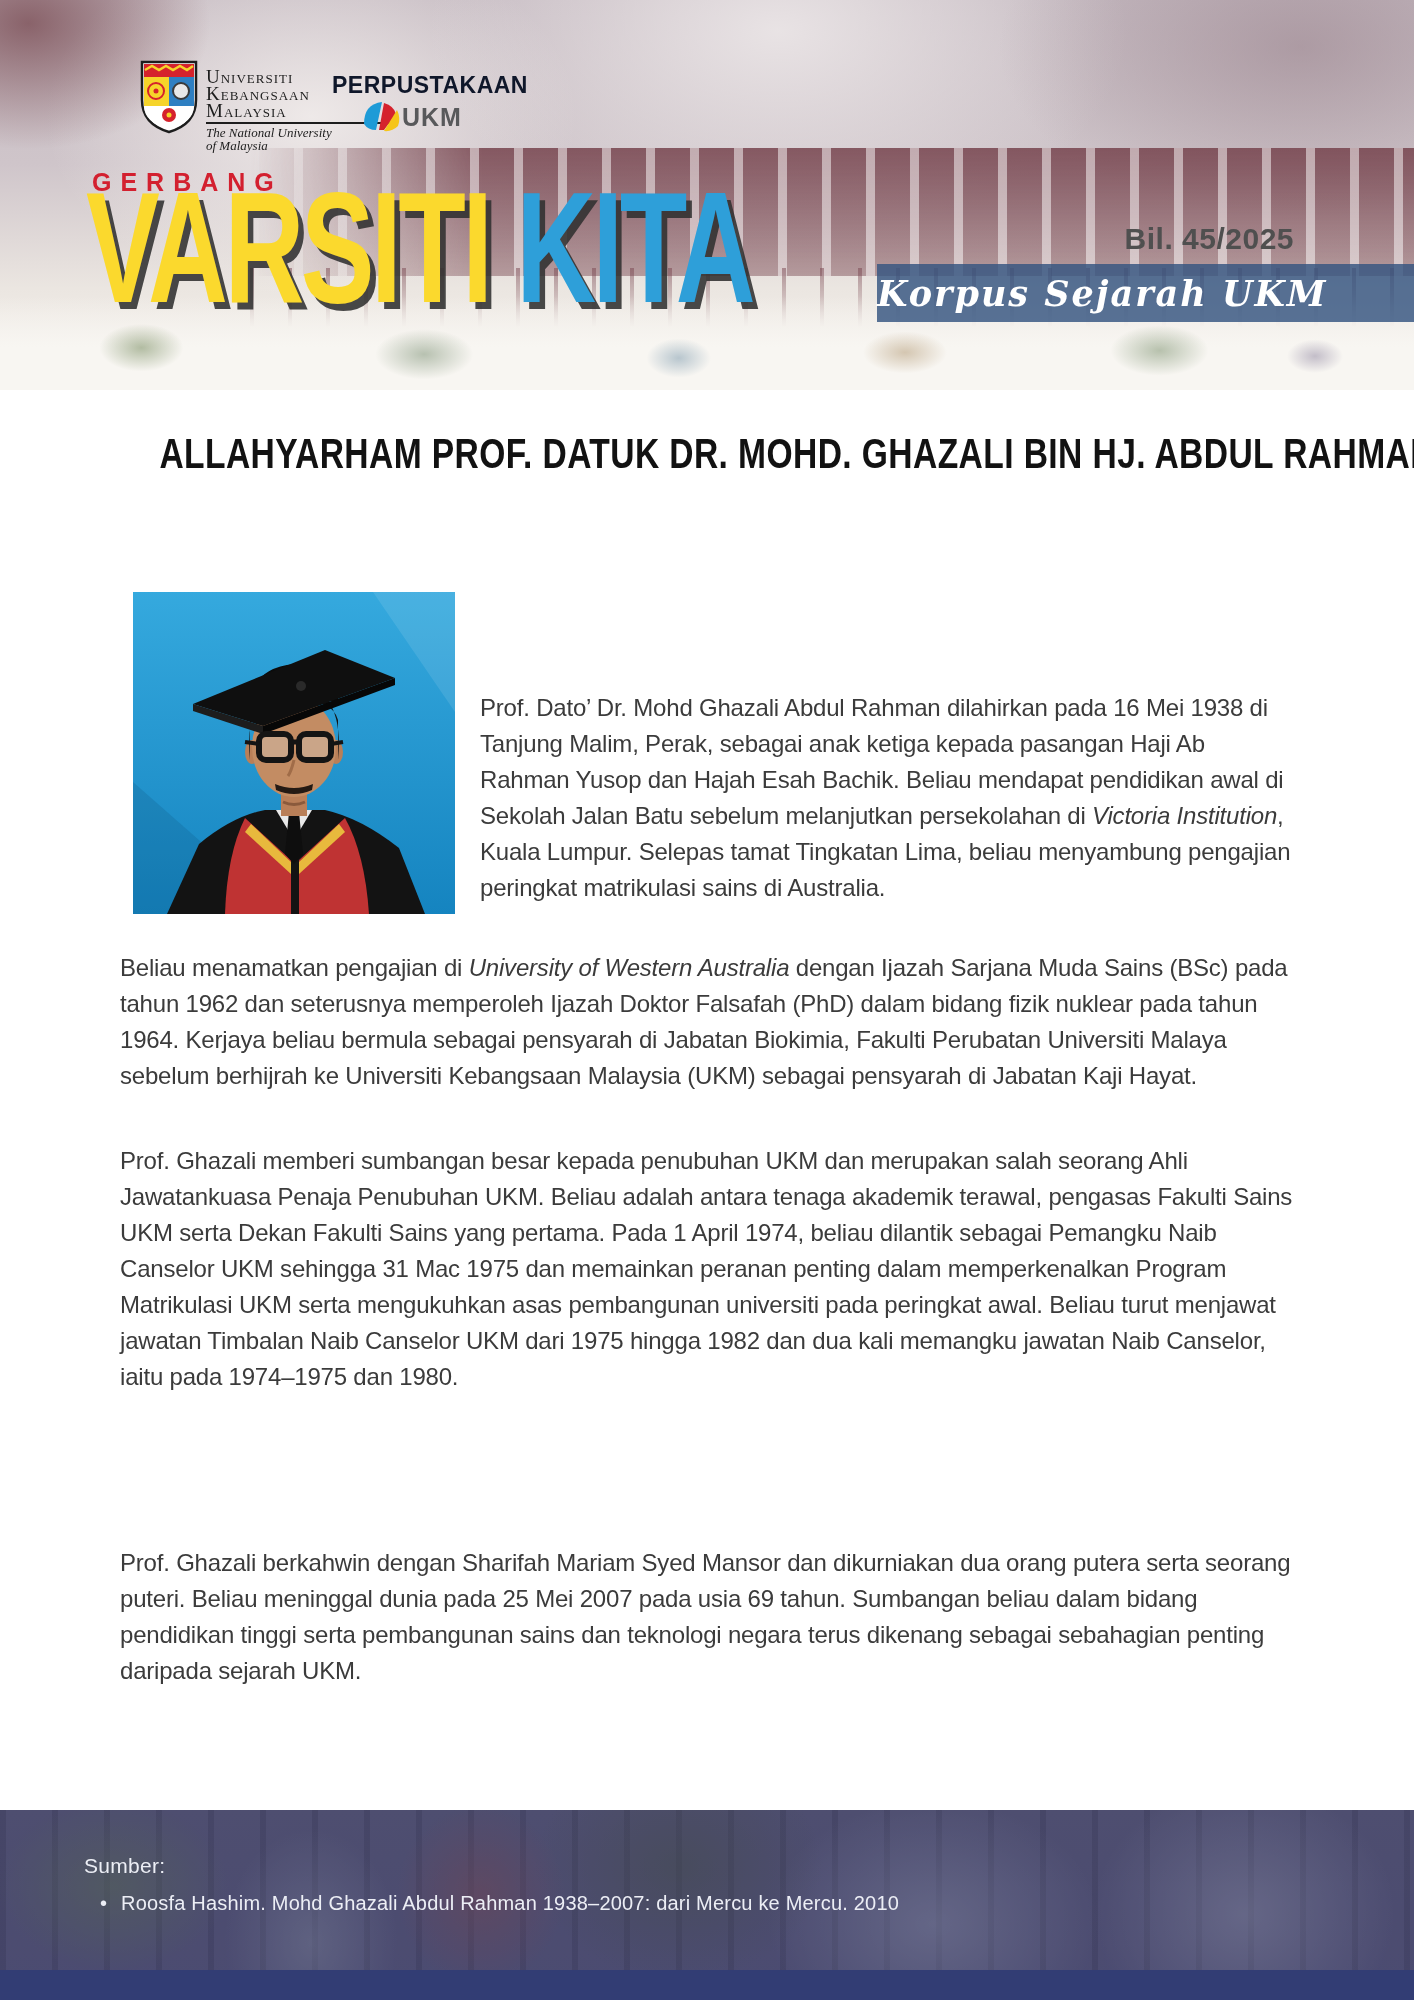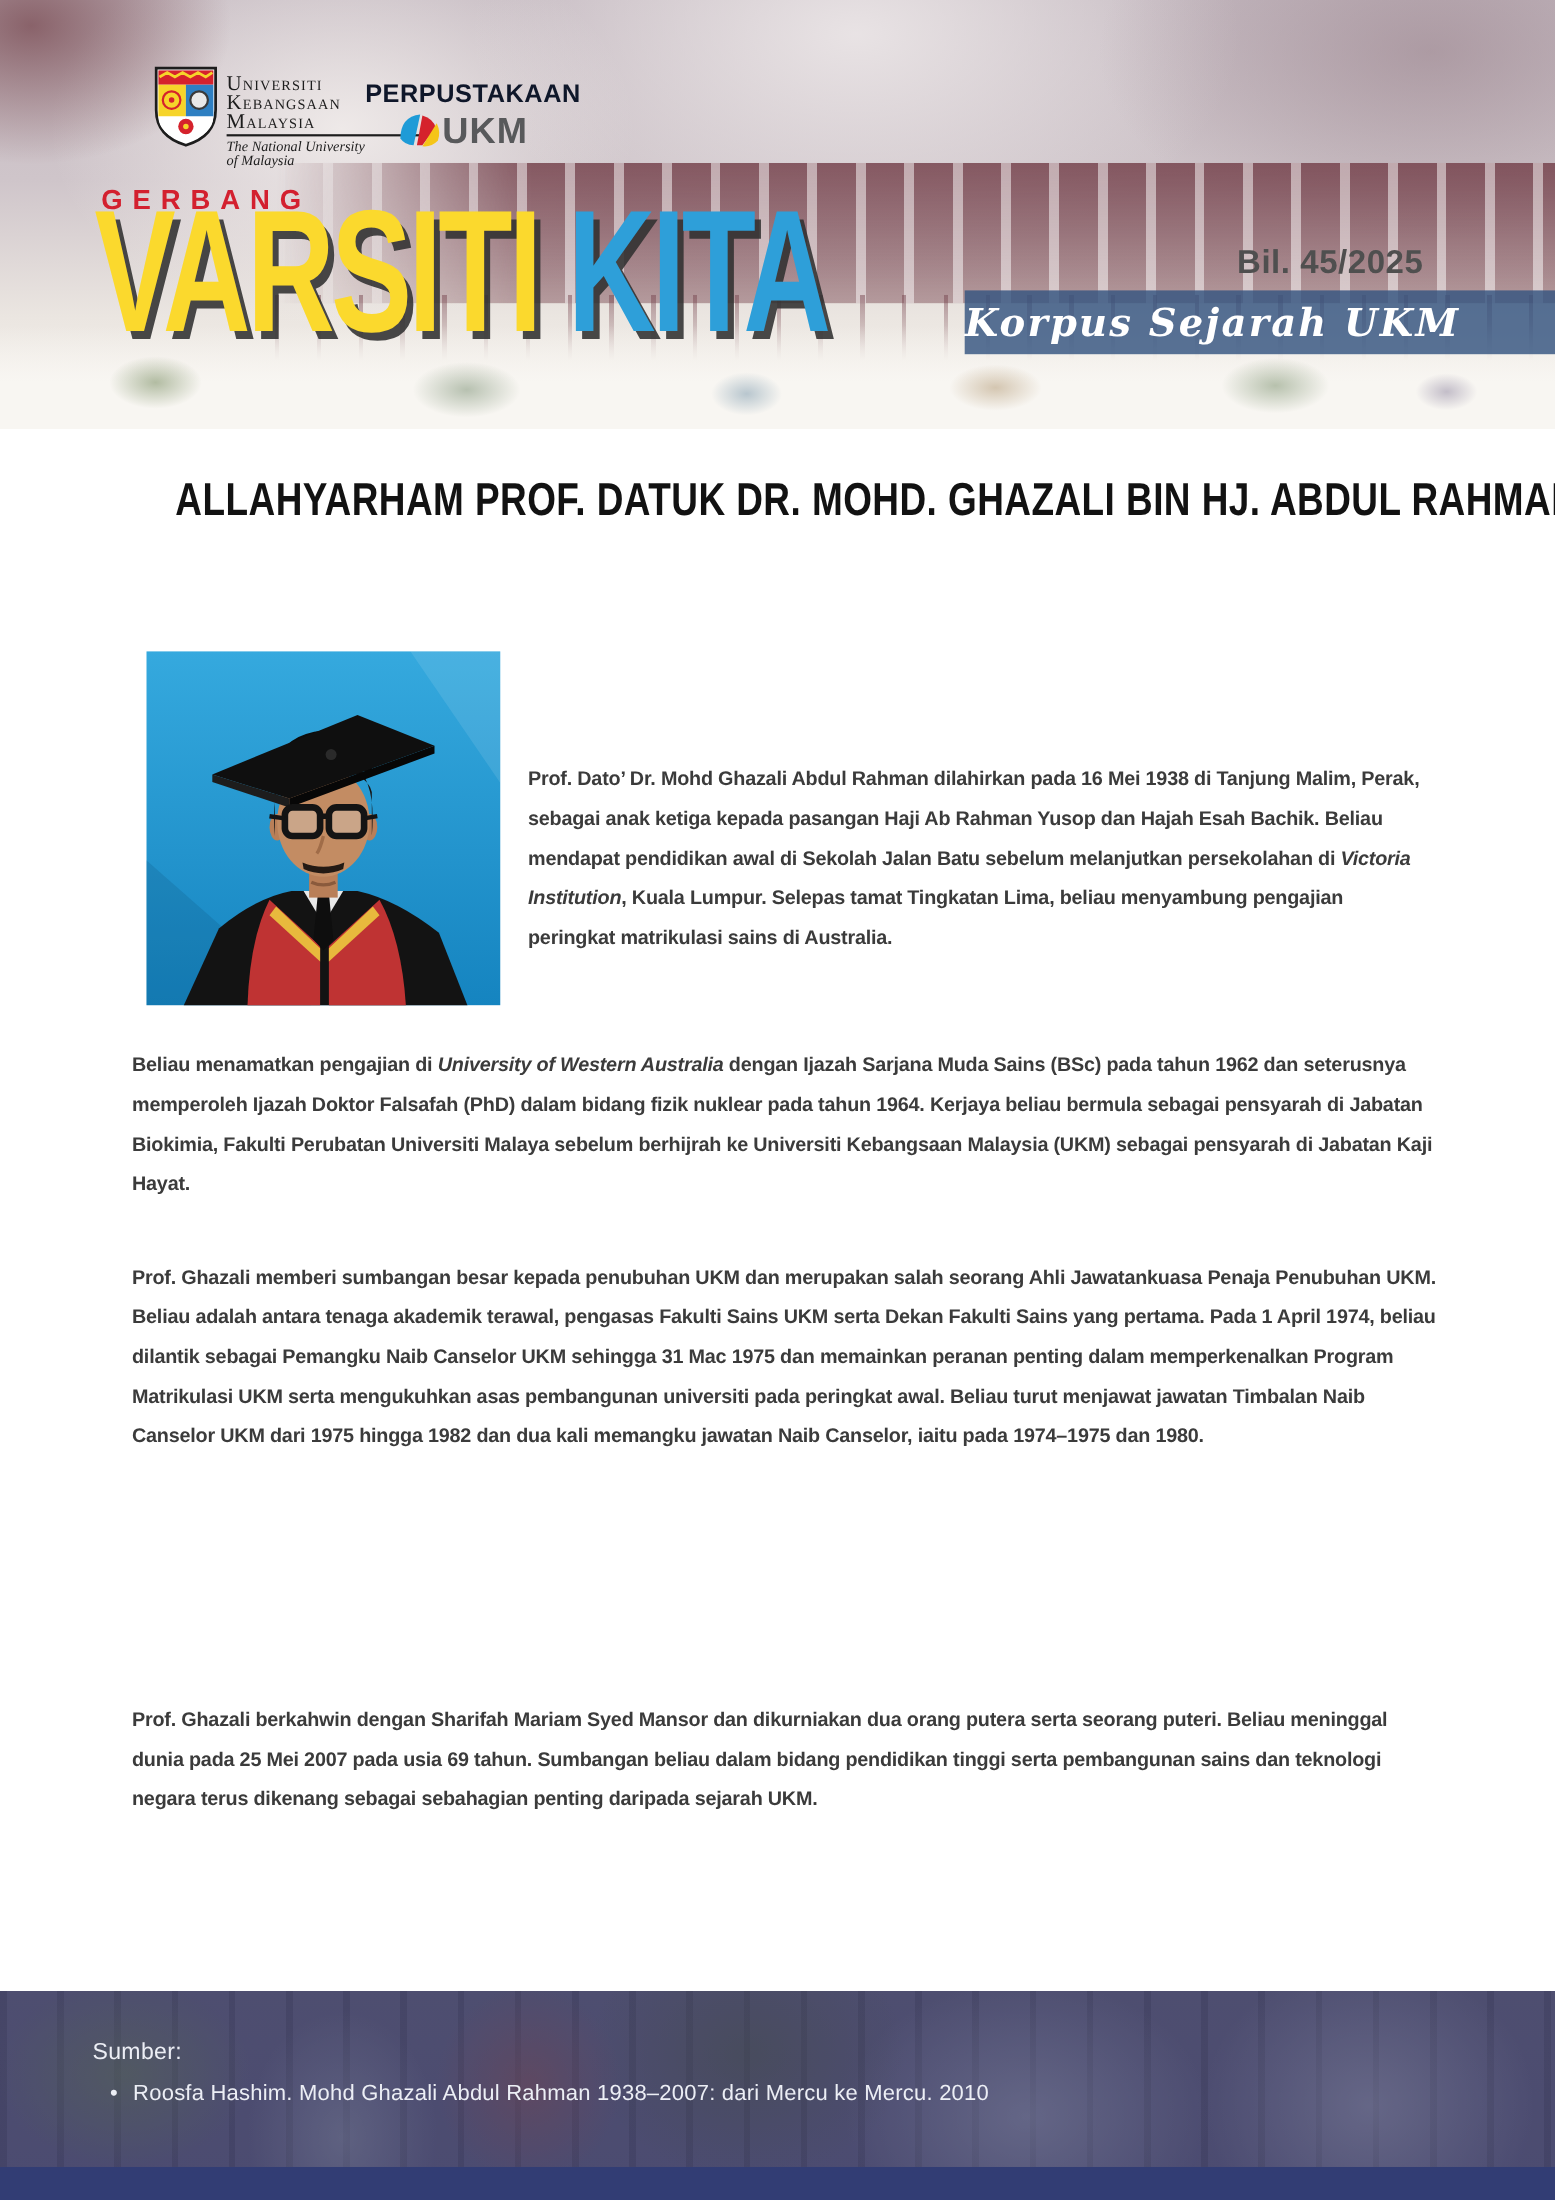--- a/index.html
+++ b/index.html
@@ -49,21 +49,21 @@
 
   
   .crest { position:absolute; top:60px; left:140px; width:58px; height:74px; }
   .ukm-wordmark { position:absolute; top:68px; left:206px; width:215px; font-family:"Liberation Serif", serif; color:#1d1d1d; }
   .ukm-wordmark .wm-line { font-variant:small-caps; font-size:19px; line-height:17px; letter-spacing:1px; }
   .ukm-wordmark .wm-rule { border-top:2px solid #1d1d1d; margin:3px 0 2px 0; width:186px; }
   .ukm-wordmark .wm-sub { font-style:italic; font-size:13px; line-height:13px; }
   .lib-logo { position:absolute; top:72px; left:300px; width:200px; }
   .lib-top { font-size:23px; font-weight:800; color:#0f172a; letter-spacing:.5px;margin-left:32px; }
   .lib-bottom { display:flex; align-items:center; margin-left:62px; margin-top:1px; }
-  .lib-ukm { font-size:33px; font-weight:800; color:#58595b; letter-spacing:1px; }
+  .lib-ukm { font-size:25px; font-weight:800; color:#58595b; letter-spacing:1px; }
 
   
   .gerbang {
     position:absolute; top:168px; left:92px; font-size:25px; font-weight:800;
     letter-spacing:9px; color:#d3202f;
   }
   .big-title {
     position:absolute; top:168px; left:86px; white-space:nowrap;
     font-size:158px; font-weight:800; line-height:1.0; letter-spacing:-5px;
     transform:scaleX(.70); transform-origin:0 0;
@@ -86,21 +86,21 @@
 
   
   .headline { position:absolute; top:430px; left:0; width:1414px; text-align:center; }
   .headline .h-line { display:block; white-space:nowrap; }
   .h-inner { display:inline-block; transform:scaleX(.80); transform-origin:center; white-space:nowrap; }
   .h1-line { font-size:42px; font-weight:700; color:#121212; letter-spacing:.5px; margin-bottom:12px; }
   .h2-line { font-size:33px; font-weight:700; color:#1c3e7d; letter-spacing:.5px; }
 
   .portrait { position:absolute; top:592px; left:133px; width:322px; height:322px; }
 
-  .bodytext { font-size:18px; line-height:36px; letter-spacing:-0.2px; color:#3b3b3b;font-weight:bold; }
+  .bodytext { font-size:24px; line-height:36px; letter-spacing:-0.2px; color:#3b3b3b; }
   .intro { position:absolute; top:690px; left:480px; width:815px; }
   .p2 { position:absolute; top:950px;  left:120px; width:1188px; }
   .p3 { position:absolute; top:1143px; left:120px; width:1188px; }
   .p4 { position:absolute; top:1410px; left:120px; width:1188px; }
   .p5 { position:absolute; top:1545px; left:120px; width:1188px; }
   .it { font-style:italic; }
 
   
   .footer { position:absolute; left:0; right:0; top:1810px; height:190px; overflow:hidden; }
   .footer-art {

